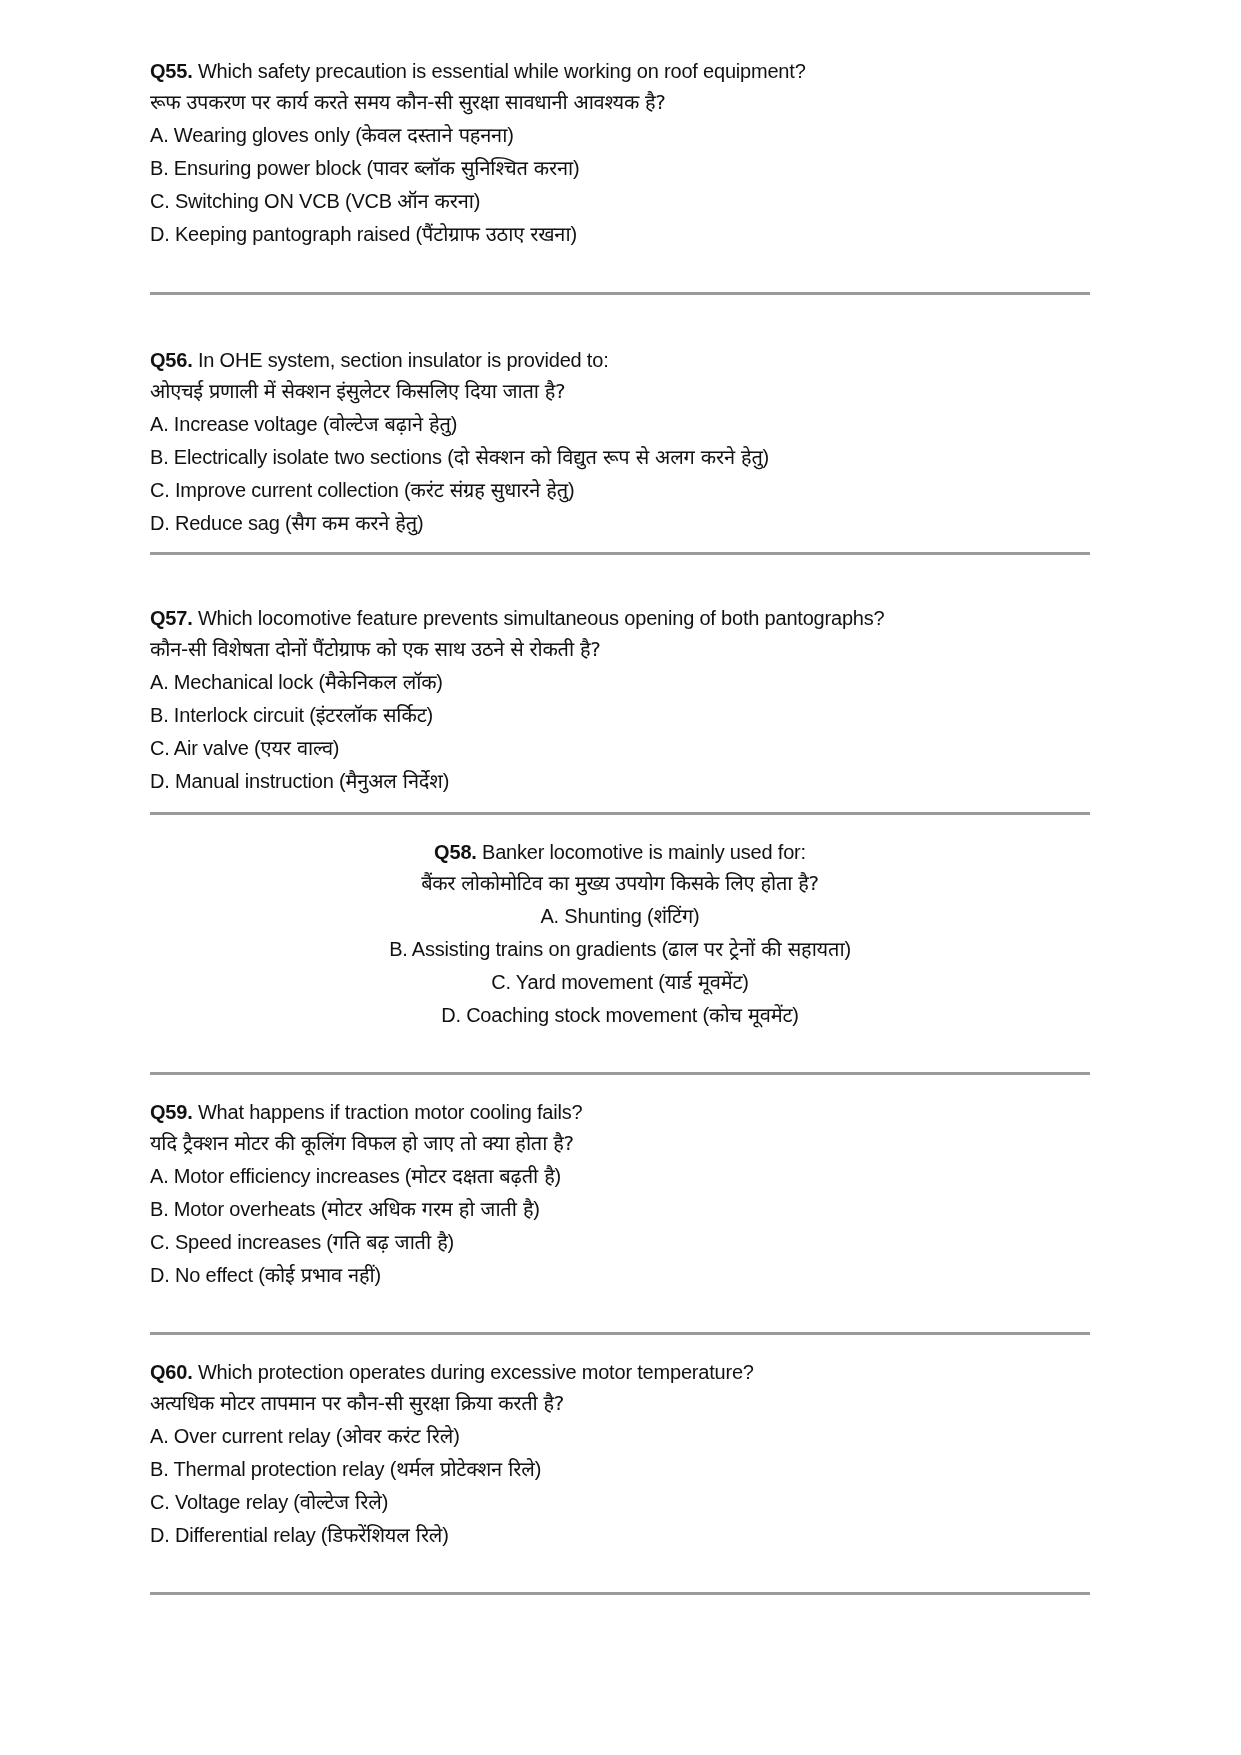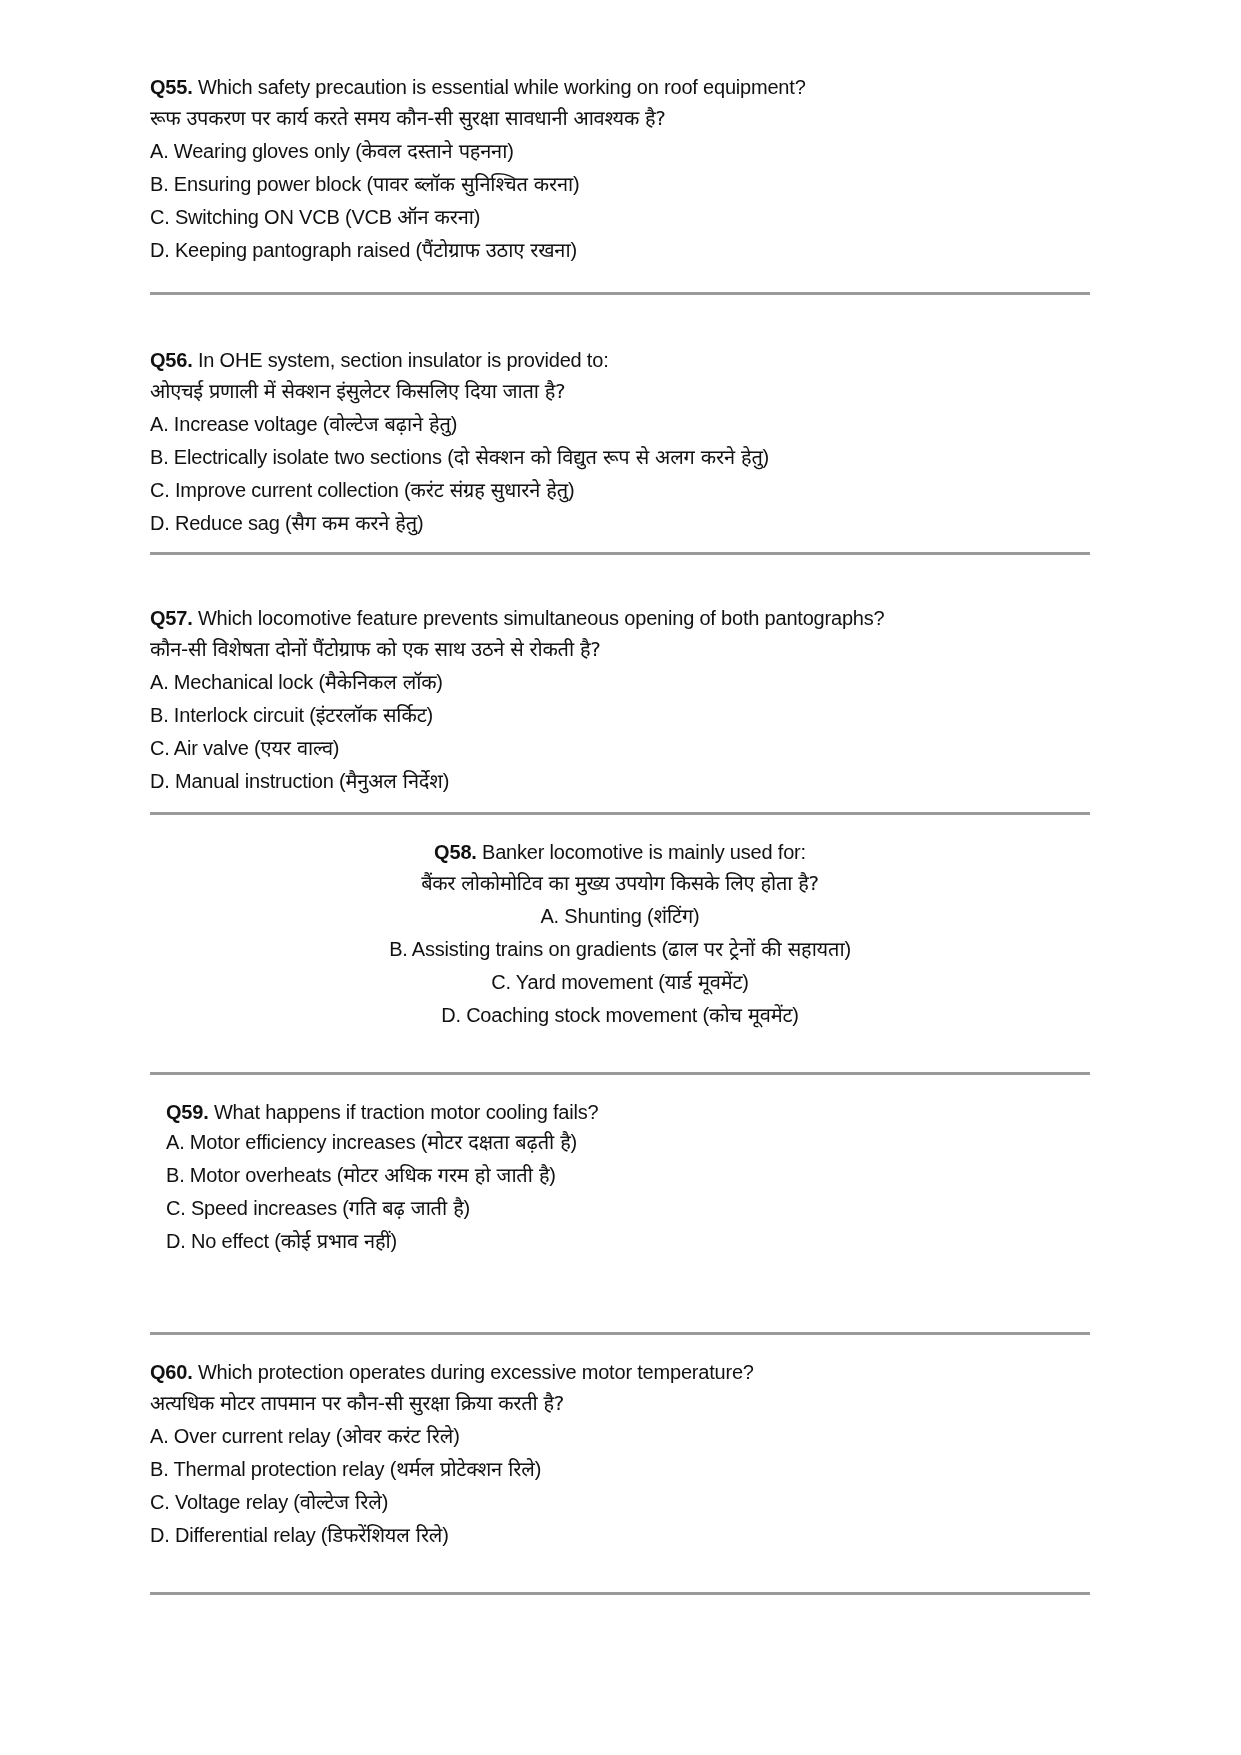--- a/index.html
+++ b/index.html
@@ -62,21 +62,21 @@
       width: 940px;
       height: 3px;
       background: #9a9a9a;
     }
   </style>
 </head>
 <body>
 
 <div class="page">
 
-  <div class="question-block" style="top:73px;">
+  <div class="question-block" style="top:57px;">
     <div class="q-line"><span class="q-num">Q55.</span><span> Which safety precaution is essential while working on roof equipment?</span></div>
     <div class="q-hindi">रूफ उपकरण पर कार्य करते समय कौन-सी सुरक्षा सावधानी आवश्यक है?</div>
     <div class="opt"><span>A. Wearing gloves only (</span><span class="hi">केवल दस्ताने पहनना</span><span>)</span></div>
     <div class="opt"><span>B. Ensuring power block (</span><span class="hi">पावर ब्लॉक सुनिश्चित करना</span><span>)</span></div>
     <div class="opt"><span>C. Switching ON VCB (VCB </span><span class="hi">ऑन करना</span><span>)</span></div>
     <div class="opt"><span>D. Keeping pantograph raised (</span><span class="hi">पैंटोग्राफ उठाए रखना</span><span>)</span></div>
   </div>
   <div class="divider" style="top:292px;"></div>
 
   <div class="question-block" style="top:318px;margin-top:28px;">
@@ -102,22 +102,23 @@
   <div class="question-block" style="top:838px;text-align:center;">
     <div class="q-line"><span class="q-num">Q58.</span><span> Banker locomotive is mainly used for:</span></div>
     <div class="q-hindi">बैंकर लोकोमोटिव का मुख्य उपयोग किसके लिए होता है?</div>
     <div class="opt"><span>A. Shunting (</span><span class="hi">शंटिंग</span><span>)</span></div>
     <div class="opt"><span>B. Assisting trains on gradients (</span><span class="hi">ढाल पर ट्रेनों की सहायता</span><span>)</span></div>
     <div class="opt"><span>C. Yard movement (</span><span class="hi">यार्ड मूवमेंट</span><span>)</span></div>
     <div class="opt"><span>D. Coaching stock movement (</span><span class="hi">कोच मूवमेंट</span><span>)</span></div>
   </div>
   <div class="divider" style="top:1072px;"></div>
 
-  <div class="question-block" style="top:1098px;margin-left:16px;">
+  <div class="question-block" style="top:1098px;">
     <div class="q-line"><span class="q-num">Q59.</span><span> What happens if traction motor cooling fails?</span></div>
+    <div class="q-hindi">यदि ट्रैक्शन मोटर की कूलिंग विफल हो जाए तो क्या होता है?</div>
     <div class="opt"><span>A. Motor efficiency increases (</span><span class="hi">मोटर दक्षता बढ़ती है</span><span>)</span></div>
     <div class="opt"><span>B. Motor overheats (</span><span class="hi">मोटर अधिक गरम हो जाती है</span><span>)</span></div>
     <div class="opt"><span>C. Speed increases (</span><span class="hi">गति बढ़ जाती है</span><span>)</span></div>
     <div class="opt"><span>D. No effect (</span><span class="hi">कोई प्रभाव नहीं</span><span>)</span></div>
   </div>
   <div class="divider" style="top:1332px;"></div>
 
   <div class="question-block" style="top:1358px;">
     <div class="q-line"><span class="q-num">Q60.</span><span> Which protection operates during excessive motor temperature?</span></div>
     <div class="q-hindi">अत्यधिक मोटर तापमान पर कौन-सी सुरक्षा क्रिया करती है?</div>

